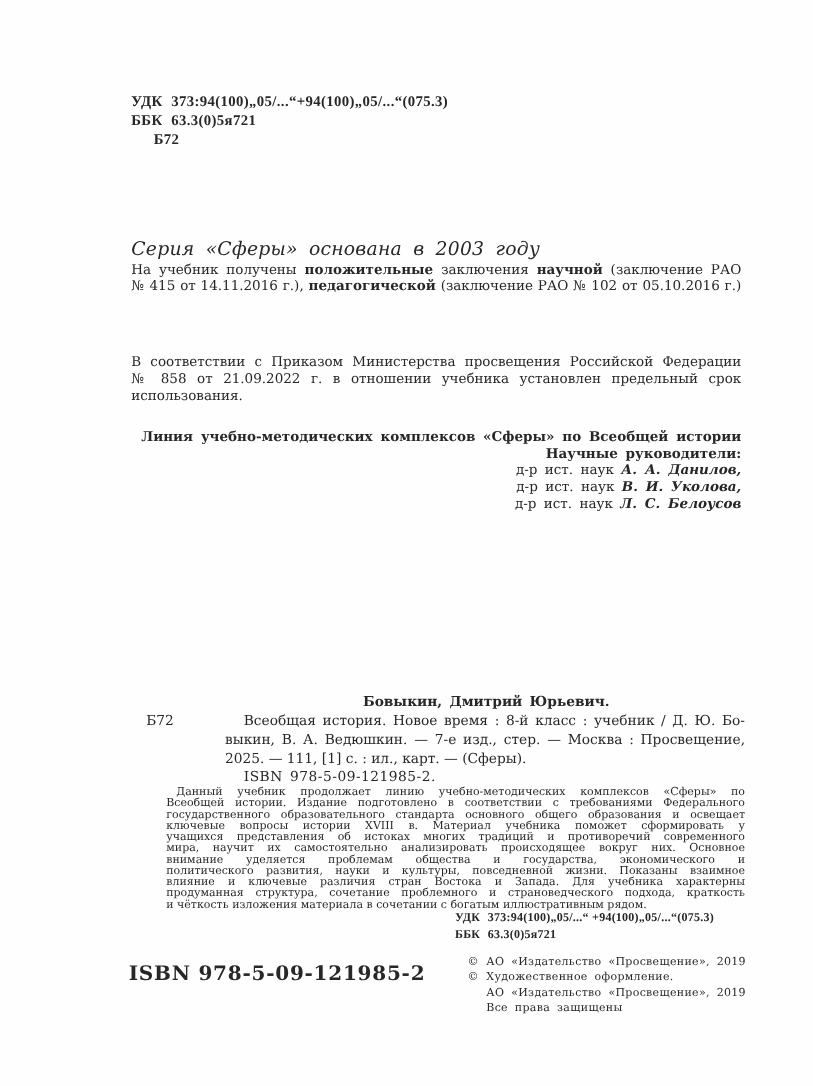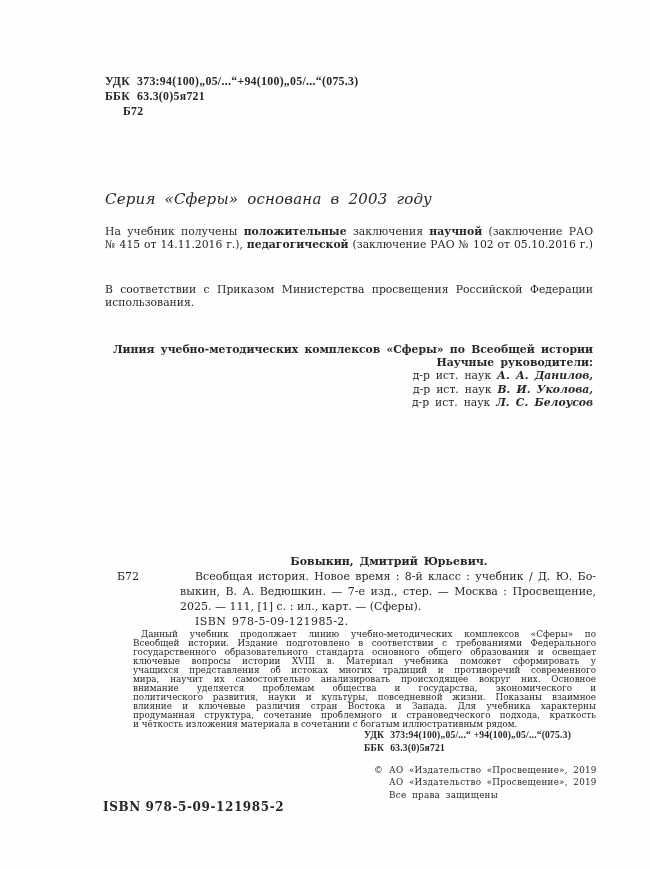--- a/index.html
+++ b/index.html
@@ -36,21 +36,21 @@
   
   .series {
     left: 105px; top: 190px;
     font-style: italic;
     font-size: 15px;
     word-spacing: 4px;
     letter-spacing: 0.2px;
   }
 
   
-  .expertise { left: 105px; top: 225px; width: 488px; font-size: 10.8px; line-height: 13.3px; }
+  .expertise { left: 105px; top: 209px; width: 488px; font-size: 10.8px; line-height: 13.3px; }
   .ministry  { left: 105px; top: 283px; width: 488px; font-size: 10.8px; line-height: 13.3px; }
 
   
   .umk { left: 105px; top: 343px; width: 488px; font-size: 10.8px; line-height: 13.2px; word-spacing: 2.5px; text-align: right; }
 
   
   .catalog { left: 117px; top: 555px; width: 479px; font-size: 11px; line-height: 14.9px; }
   .card-sign { position: absolute; left: 0; top: 15px; }
   .card-text { margin-left: 63px; }
   .card-author { font-weight: bold; padding-left: 2px; word-spacing: 2px; text-align: center; }
@@ -66,23 +66,23 @@
     left: 364px; top: 728px;
     font-family: "Liberation Serif", serif;
     font-weight: bold;
     font-size: 9.6px; line-height: 13px;
     letter-spacing: 0.2px;
   }
   .codes-bottom .lbl2 { display: inline-block; margin-right: 6px; }
 
   
   .isbn-big {
-    left: 103px; top: 800px;
+    left: 103px; top: 769px;
     font-weight: bold;
-    font-size: 12px;
+    font-size: 16px;
     letter-spacing: 0.6px;
   }
 
   
   .copyright { left: 374px; top: 764px; font-size: 8.8px; line-height: 12.4px; word-spacing: 2.5px; letter-spacing: 0.25px; }
   .c-sym { display: inline-block; width: 15px; }
 </style>
 </head>
 <body>
 
@@ -96,20 +96,21 @@
 
   <div class="abs series">Серия «Сферы» основана в 2003 году</div>
 
   <div class="abs expertise">
       <div class="ln"><span>На учебник получены </span><span class="b">положительные</span><span> заключения </span><span class="b">научной</span><span> (заключение РАО</span></div>
       <div class="ln"><span>№ 415 от 14.11.2016 г.), </span><span class="b">педагогической</span><span> (заключение РАО № 102 от 05.10.2016 г.)</span></div>
     </div>
 
   <div class="abs ministry">
       <div class="ln"><span>В соответствии с Приказом Министерства просвещения Российской Федерации</span></div>
+      <div class="ln"><span>№ 858 от 21.09.2022 г. в отношении учебника установлен предельный срок</span></div>
       <div class="ln last"><span>использования.</span></div>
     </div>
 
   <div class="abs umk">
     <div class="b">Линия учебно-методических комплексов «Сферы» по Всеобщей истории</div>
     <div class="b">Научные руководители:</div>
     <div><span>д-р ист. наук </span><span class="b i">А. А. Данилов,</span></div>
     <div><span>д-р ист. наук </span><span class="b i">В. И. Уколова,</span></div>
     <div><span>д-р ист. наук </span><span class="b i">Л. С. Белоусов</span></div>
   </div>
@@ -143,17 +144,18 @@
 
   <div class="abs codes-bottom">
     <div><span class="lbl2">УДК</span><span>373:94(100)„05/...“ +94(100)„05/...“(075.3)</span></div>
     <div><span class="lbl2">ББК</span><span>63.3(0)5я721</span></div>
   </div>
 
   <div class="abs isbn-big">ISBN 978-5-09-121985-2</div>
 
   <div class="abs copyright">
     <div><span class="c-sym">©</span><span>АО «Издательство «Просвещение», 2019</span></div>
+    <div><span class="c-sym">©</span><span>Художественное оформление.</span></div>
     <div><span class="c-sym"></span><span>АО «Издательство «Просвещение», 2019</span></div>
     <div><span class="c-sym"></span><span>Все права защищены</span></div>
   </div>
 
 </div>
 
 </body></html>

